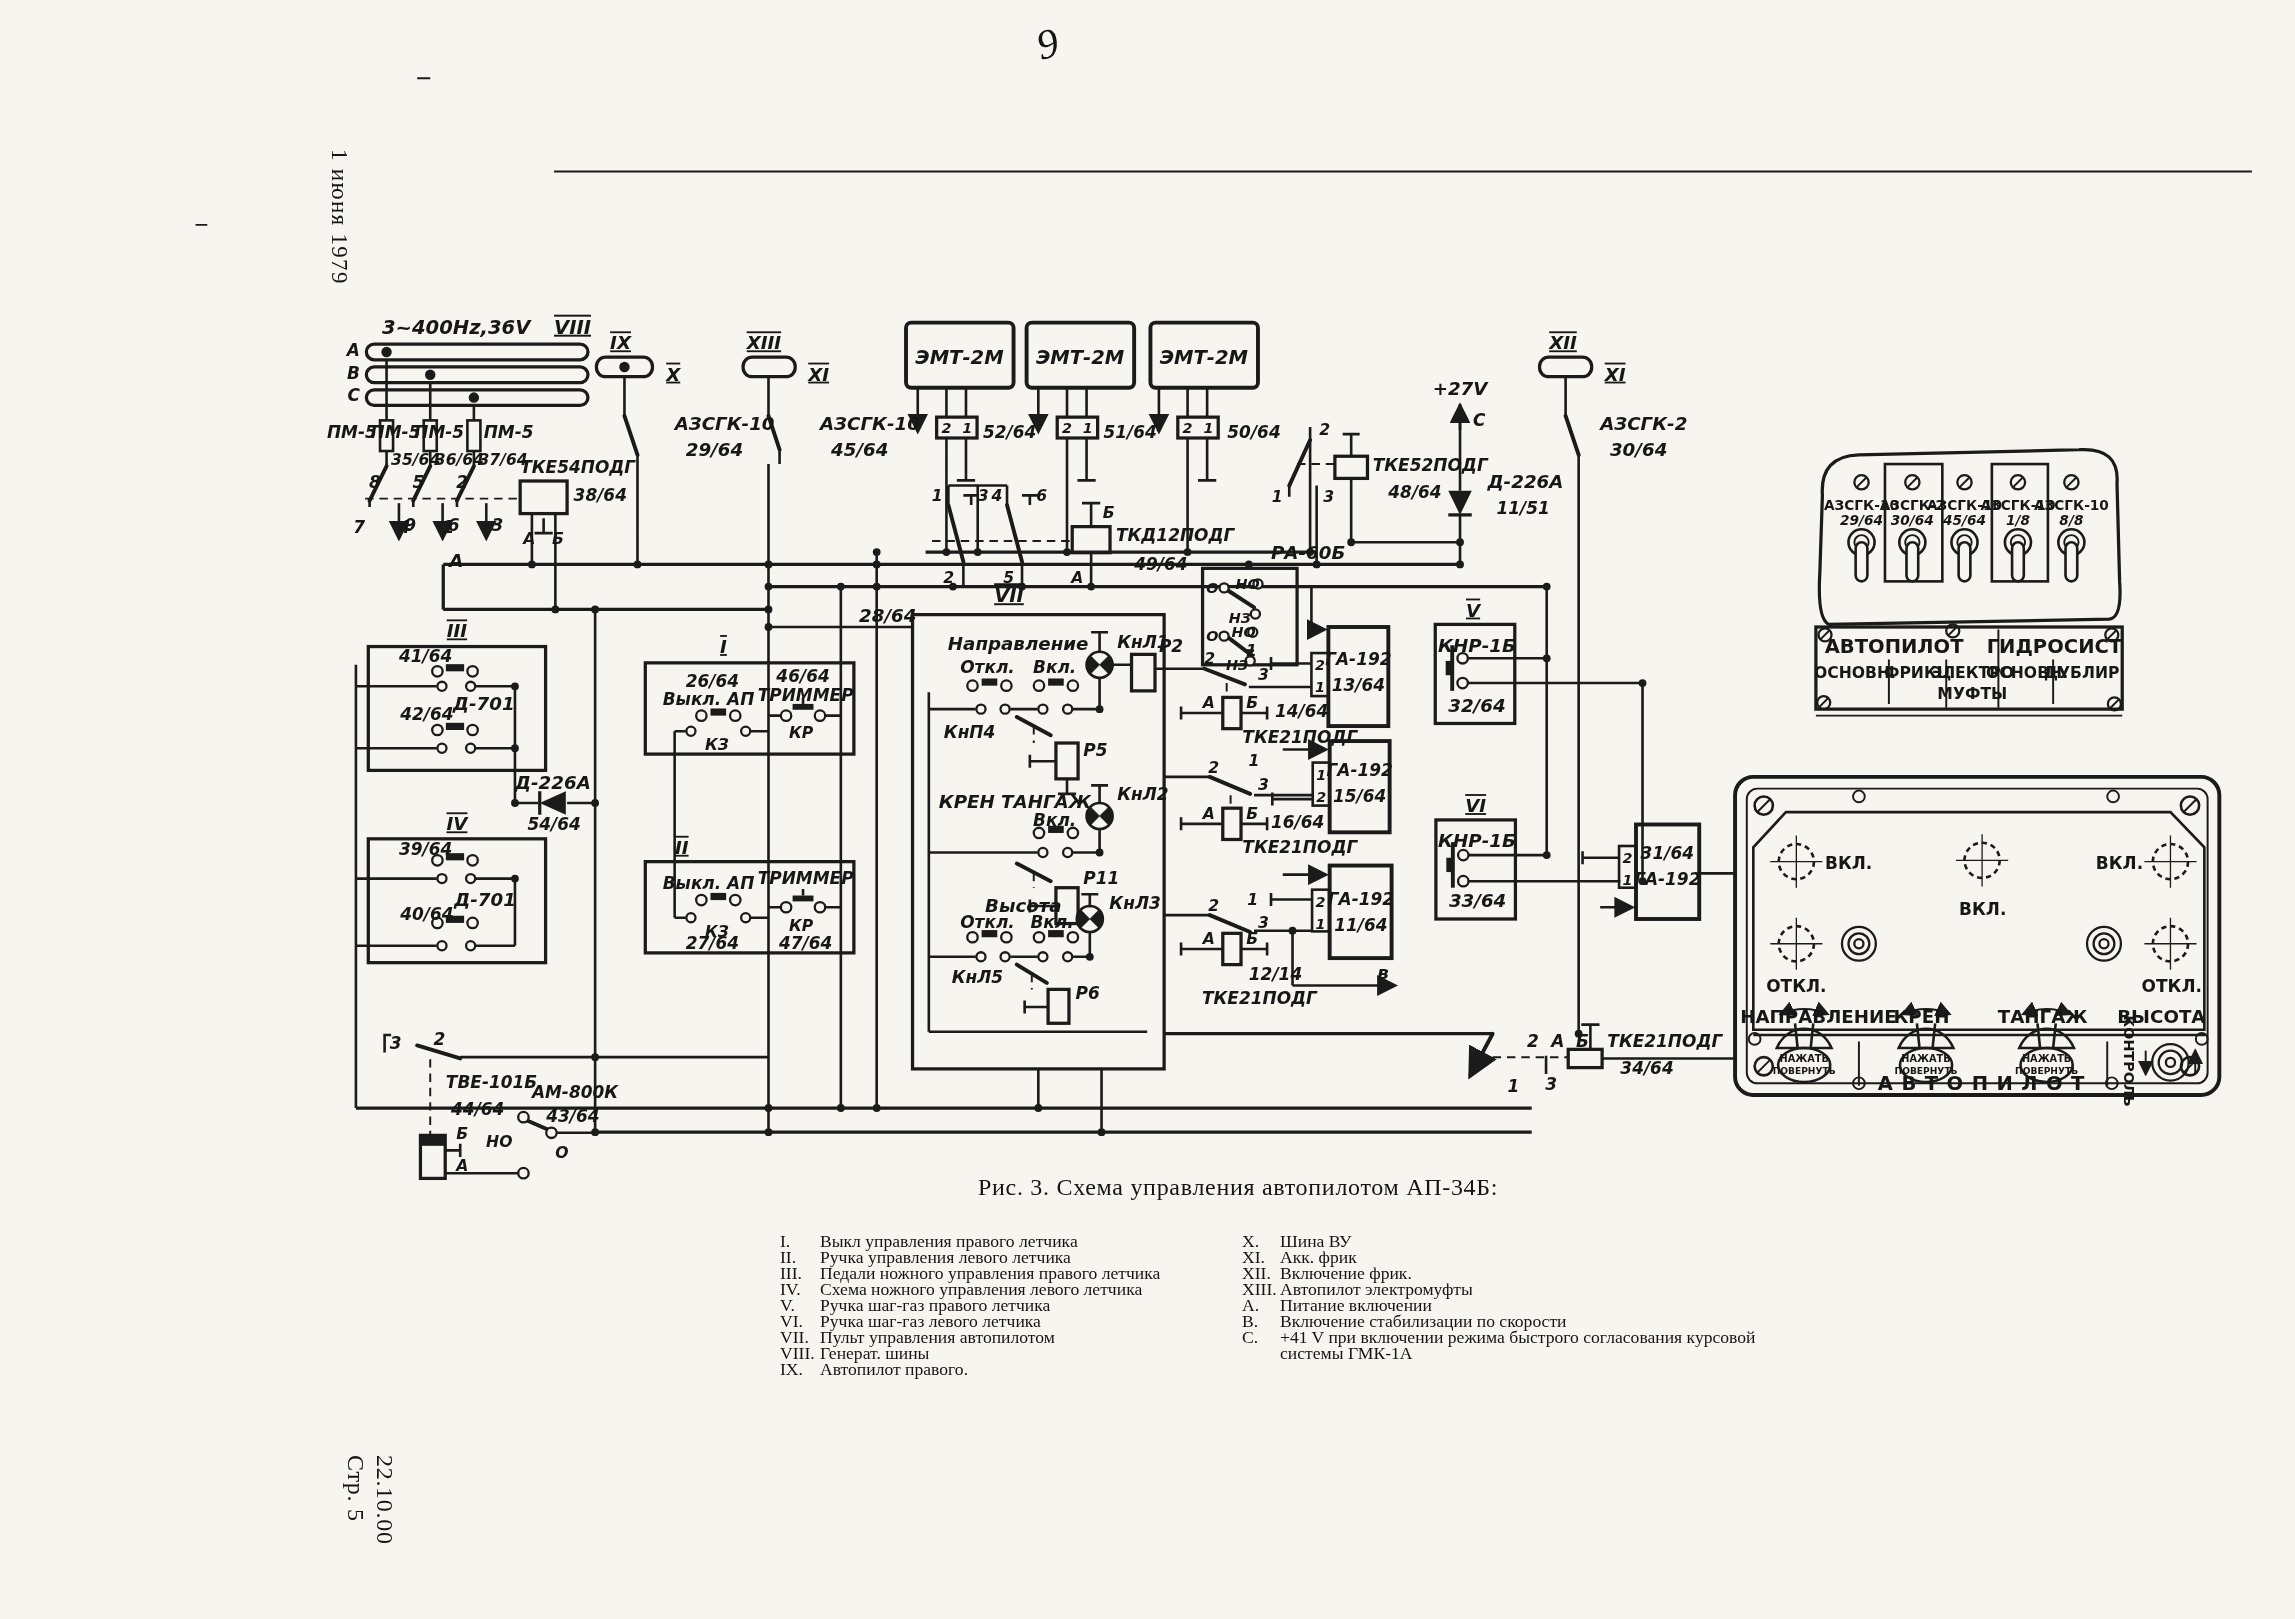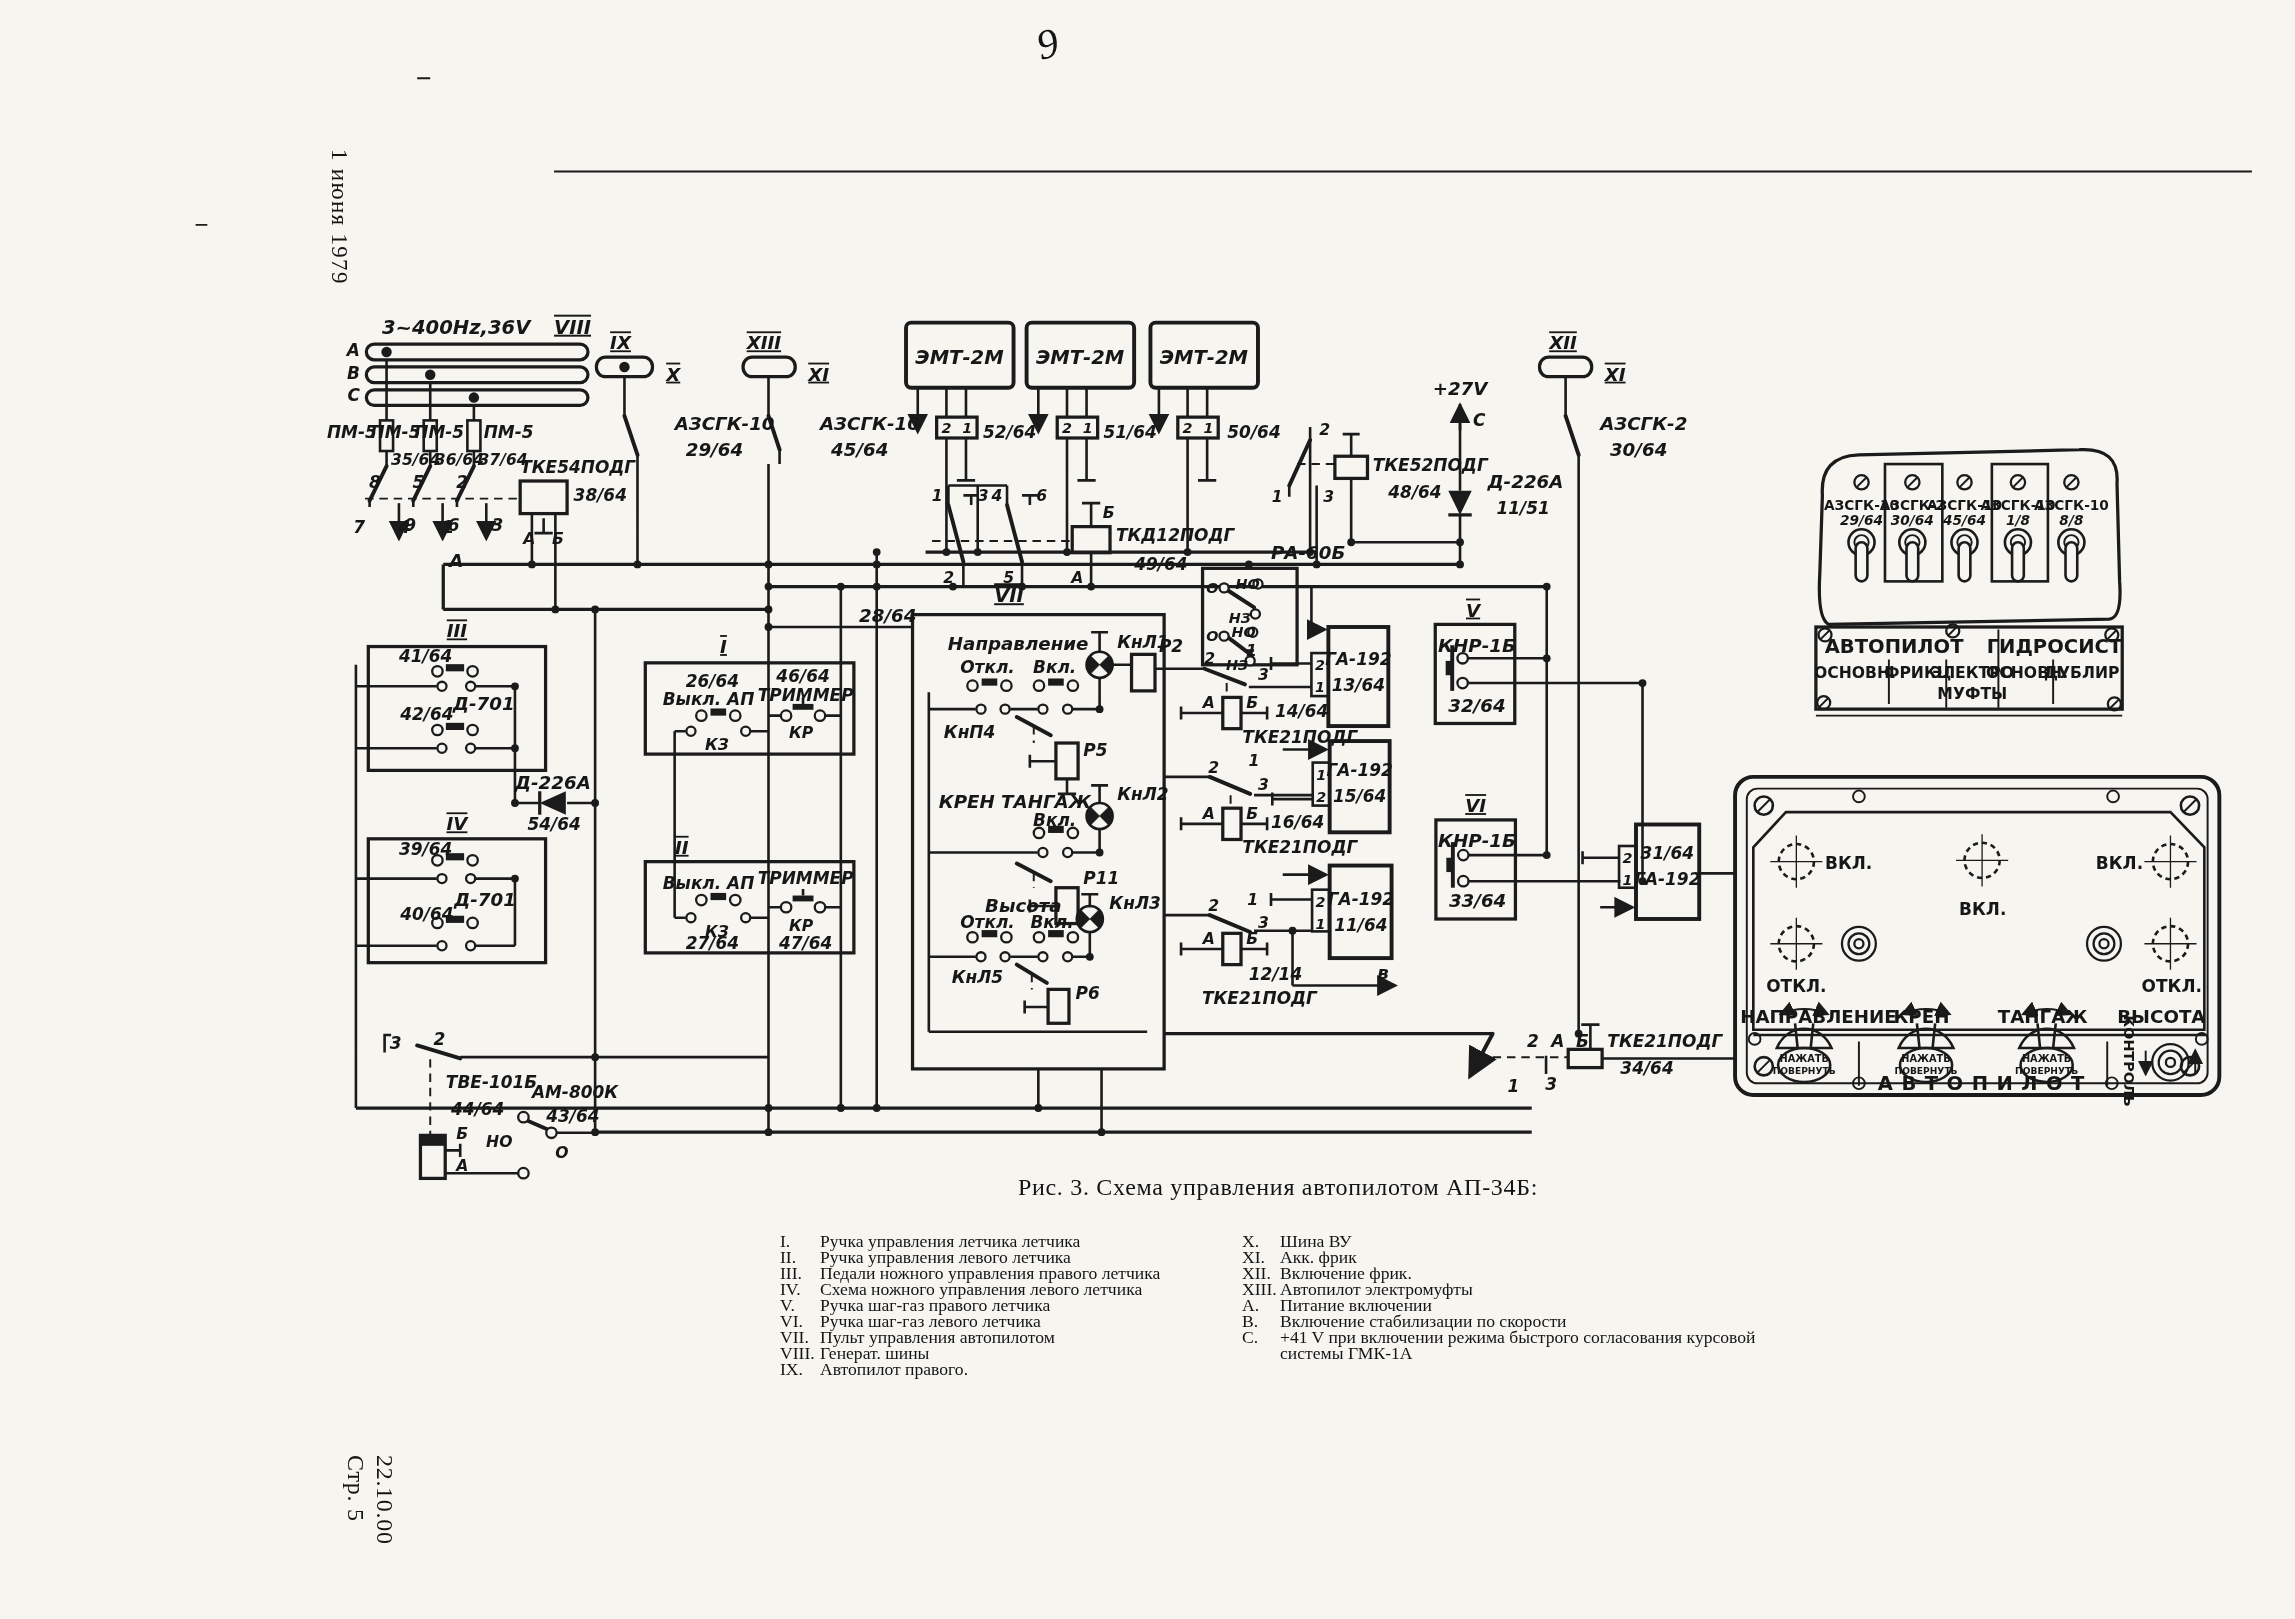--- a/index.html
+++ b/index.html
@@ -8,21 +8,21 @@
   .page svg{position:absolute;left:0;top:0;}
   svg text{font-family:"DejaVu Sans",sans-serif;font-style:italic;font-weight:600;fill:#171717;}
   svg .u{font-style:normal;font-weight:700;}
   svg .rm{text-decoration:underline overline;}
   .s13{font-size:14px}.s15{font-size:15px}.s21{font-size:21px}.s22{font-size:22px}
   .s24{font-size:24px}.s26{font-size:26px}.s28{font-size:28px}.s30{font-size:30px}
   .wsp{letter-spacing:13px}
   .ln{stroke:#1b1b1b;fill:none}
   .ovl{position:absolute;color:#141414;}
   .rot90{transform:rotate(90deg);transform-origin:0 0;}
-  .capt{font-size:24px;letter-spacing:0.7px;text-align:center;}
+  .capt{font-size:24px;letter-spacing:0.7px;}
   .leg{font-size:17.6px;line-height:16px;}
   .leg .row{display:flex;align-items:flex-start;}
   .leg .n{flex:0 0 40px;}
   .leg.right .n{flex:0 0 38px;}
   .leg .t{flex:1 1 auto;}
   .hand{font-style:italic;font-size:42px;transform:rotate(-14deg);}
   .mleft{font-size:23px;letter-spacing:1.3px;}
   .mbl{font-size:24px;line-height:29px;letter-spacing:0.7px;}
 </style>
 </head>
@@ -717,21 +717,21 @@
 <div class="ovl rot90 mbl" style="left:399px;top:1455px;">
   <div>22.10.00</div>
   <div>Стр. 5</div>
 </div>
 
 <div class="ovl capt" style="left:978px;top:1174px;width:600px;">Рис. 3. Схема управления автопилотом АП-34Б:</div>
 
 <div class="ovl leg left" style="left:780px;top:1233px;width:456px;">
   <div class="row">
         <span class="n">I.</span>
-        <span class="t">Ручка управления летчика летчика</span>
+        <span class="t">Выкл управления правого летчика</span>
       </div>
   <div class="row">
         <span class="n">II.</span>
         <span class="t">Ручка управления левого летчика</span>
       </div>
   <div class="row">
         <span class="n">III.</span>
         <span class="t">Педали ножного управления правого летчика</span>
       </div>
   <div class="row">

